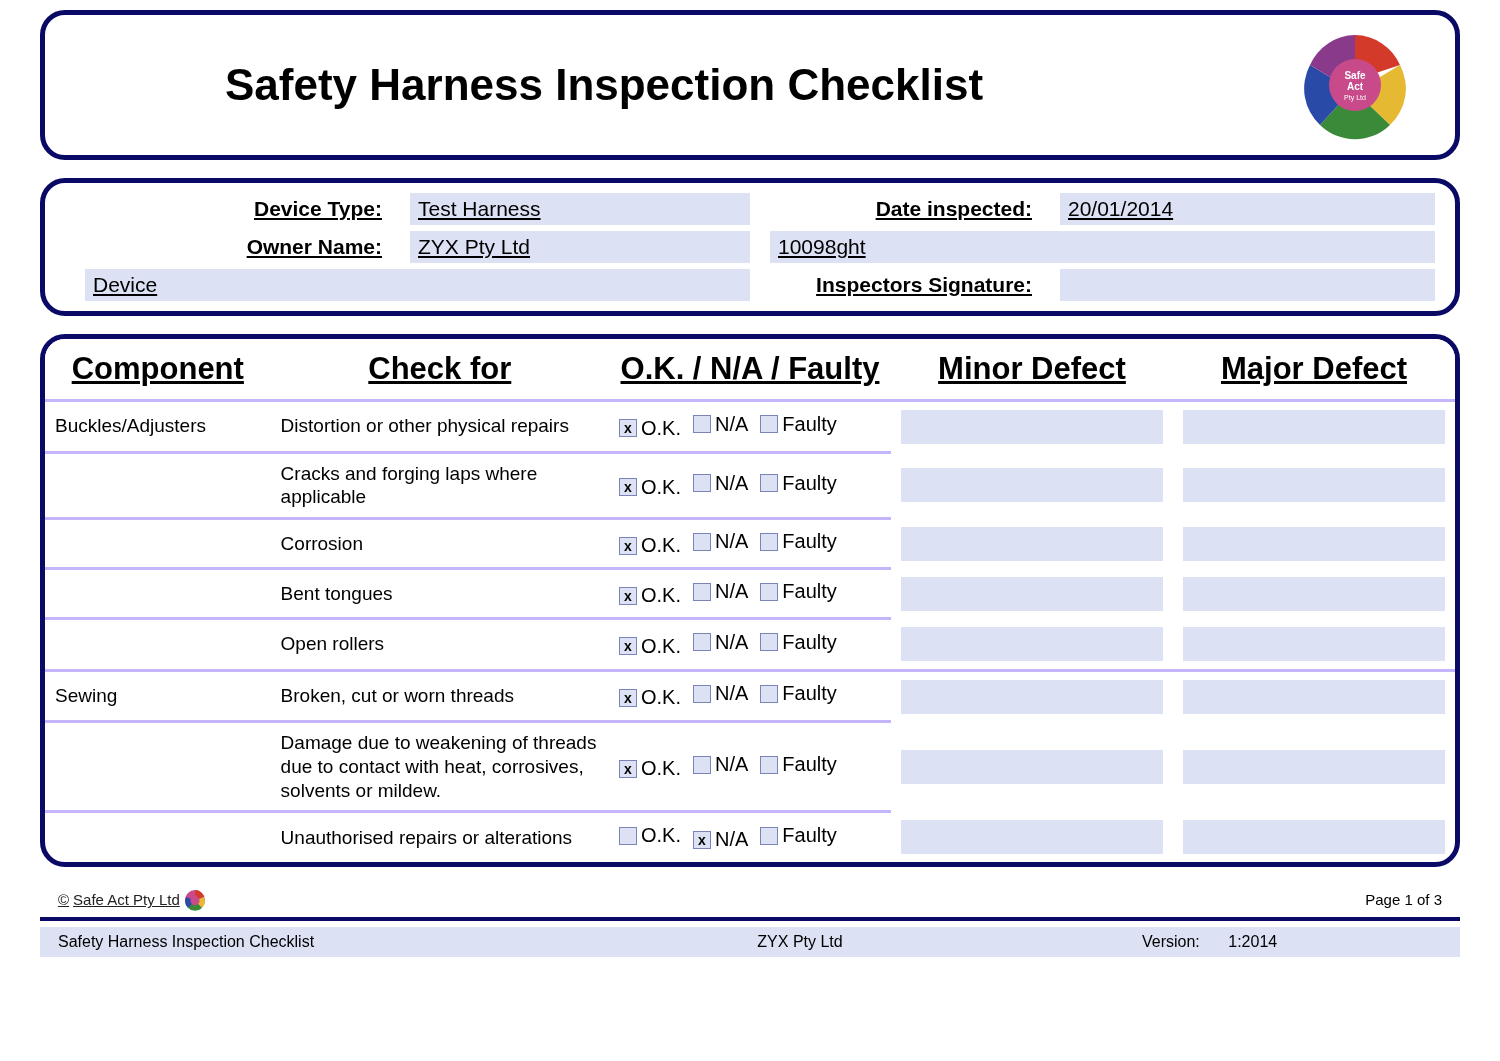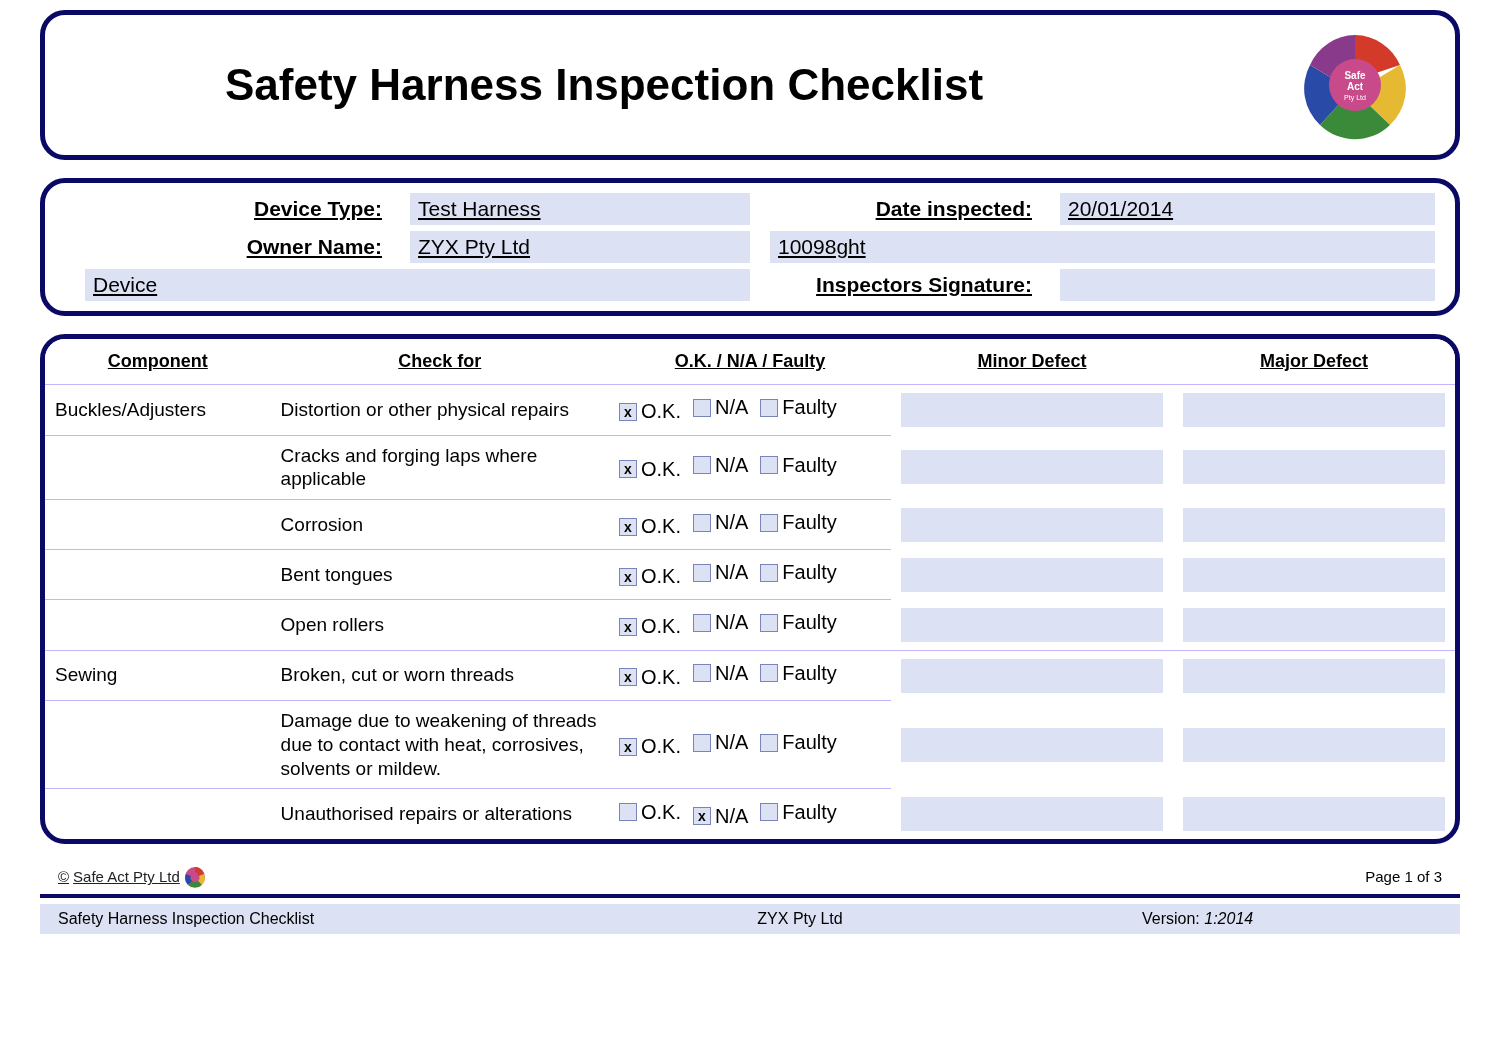--- a/index.html
+++ b/index.html
@@ -78,36 +78,36 @@
     .table-frame {
       padding: 0;
       overflow: hidden;
     }
     table.checklist {
       width: 100%;
       border-collapse: collapse;
       table-layout: fixed;
     }
     table.checklist th {
-      font-size: 18px;
+      font-size: 31px;
       font-weight: 700;
       text-decoration: underline;
       padding: 12px 6px;
       text-align: center;
       background: #fff;
       margin-top: 32px;
     }
     .col-comp { width: 200px; }
     .col-check { width: 300px; }
     .col-okna { width: 250px; }
     .col-minor { width: 250px; }
     .col-major { width: 250px; }
 
     table.checklist td {
-      border-top: 1px solid #c4b5fd;
+      border-top: 3px solid #c4b5fd;
       padding: 8px 10px;
       font-size: 19px;
       vertical-align: middle;
       height: 48px;
     }
     table.checklist td.noborder {
        border-top: none;
     }
     td.comp-cell {
       padding-left: 6px;
@@ -437,15 +437,15 @@
     </span>
   </div>
   <div>Page 1 of 3</div>
 </div>
 
 <div class="footer2">
   <div class="left">Safety Harness Inspection Checklist</div>
   <div class="center">ZYX Pty Ltd</div>
   <div class="right">
     <span>Version:</span>
-    <span style="margin-left:0;font-style:italic;">1:2014</span>
+    <span style="margin-left:24px;">1:2014</span>
   </div>
 </div>
 
 </body></html>

